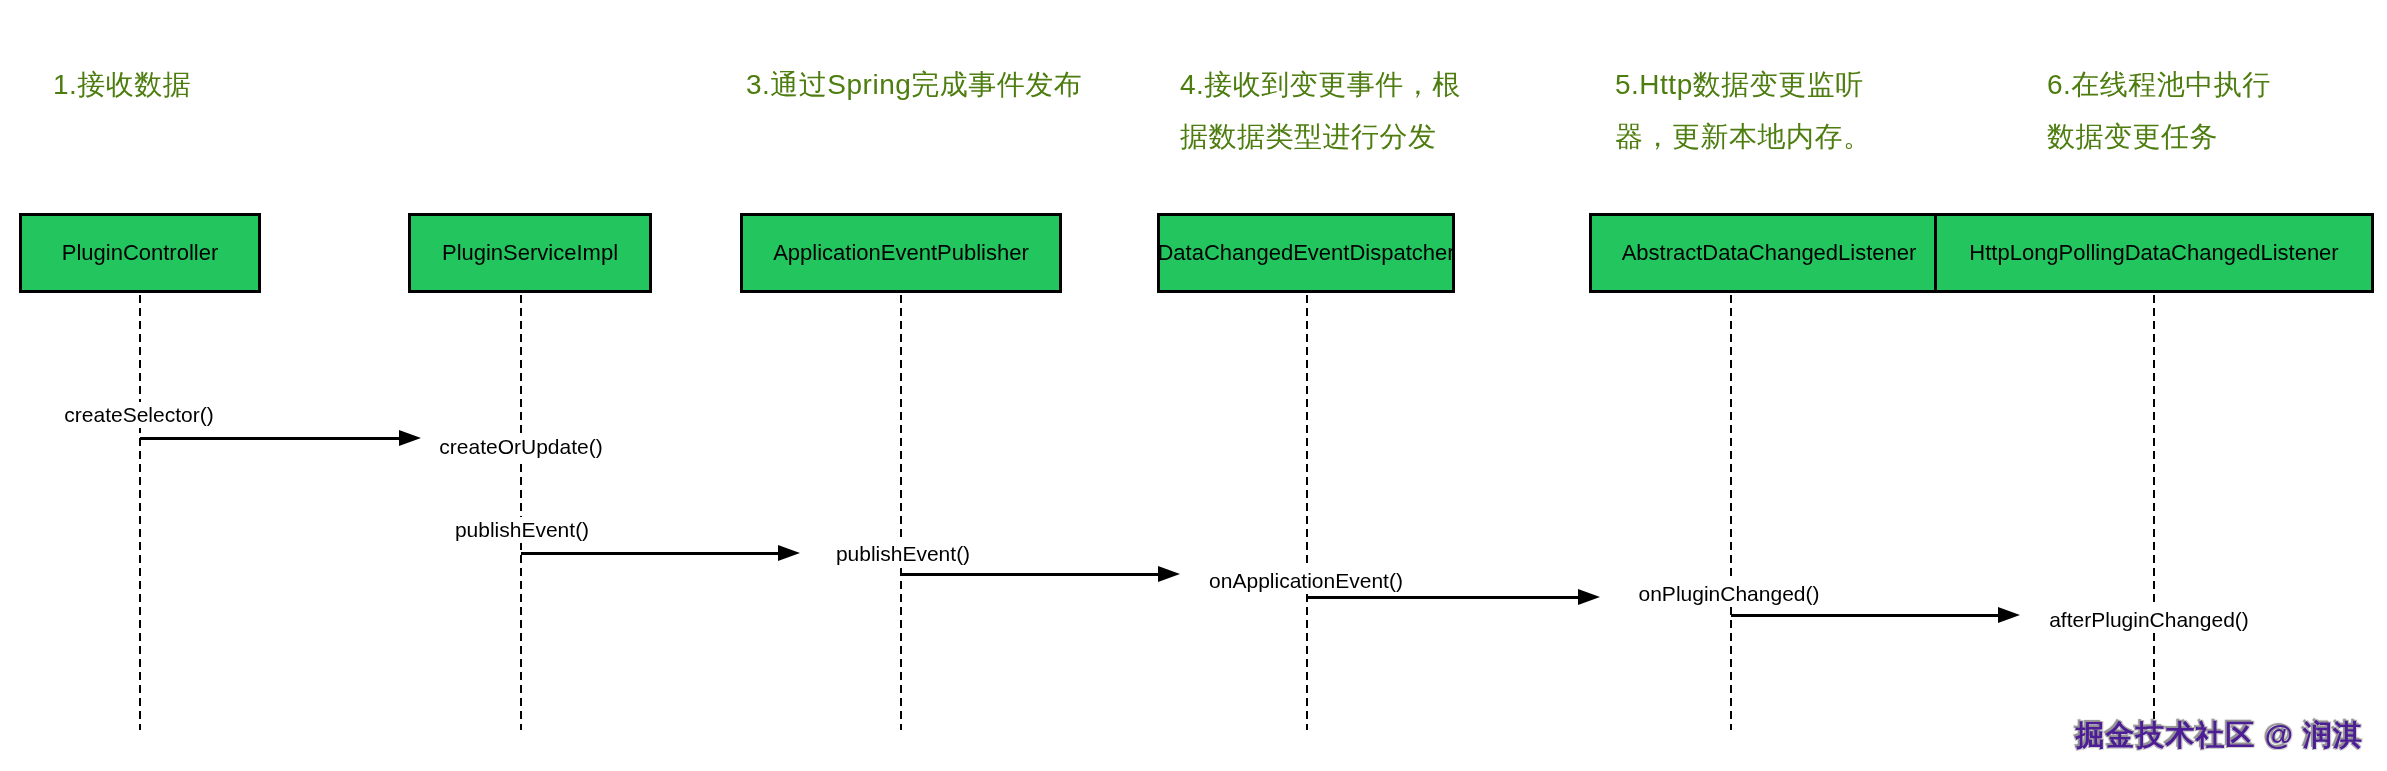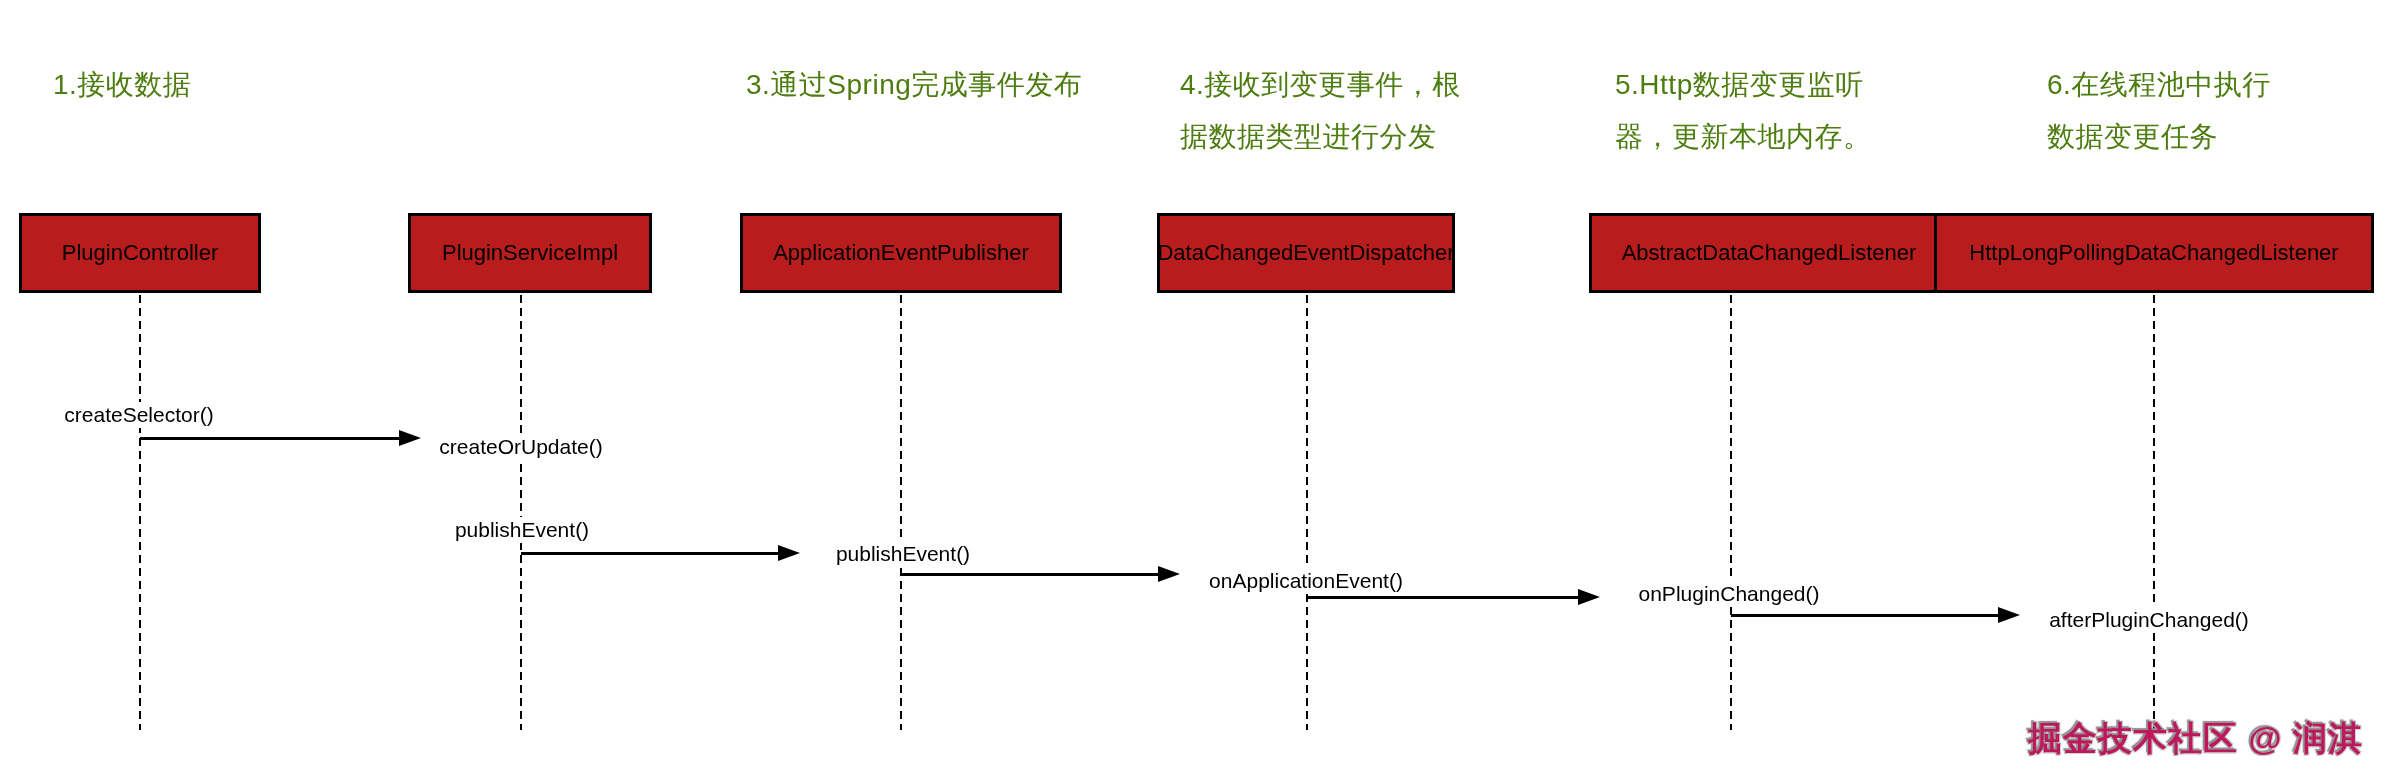--- a/index.html
+++ b/index.html
@@ -26,21 +26,21 @@
     white-space: nowrap;
     letter-spacing: 0.5px;
   }
   
   .pbox {
     position: absolute;
     top: 213px;
     height: 80px;
     box-sizing: border-box;
     border: 3px solid #000000;
-    background: #b91c1c;
+    background: #22c55e;
     display: flex;
     align-items: center;
     justify-content: center;
     font-size: 22px;
     white-space: nowrap;
   }
   
   .lifeline {
     position: absolute;
     top: 295px;
@@ -74,25 +74,25 @@
     white-space: nowrap;
     background: #ffffff;
     padding: 1px 4px;
     color: #000000;
   }
   
   .watermark {
     position: absolute;
     right: 24px;
     top: 716px;
-    font-size: 34px;
+    font-size: 29px;
     font-weight: bold;
     letter-spacing: 1px;
     white-space: nowrap;
-    color: #be185d;
+    color: #4c1d95;
     text-shadow: -2px -2px 1px #909090, 1px 1px 1px #d8d8d8, -1px 1px 0 #aaaaaa, 1px -1px 0 #bbbbbb;
   }
 </style>
 </head>
 <body>
 
 <div class="stage">
 
   <div class="caption" style="left:53px">
     <div>1.接收数据</div>

